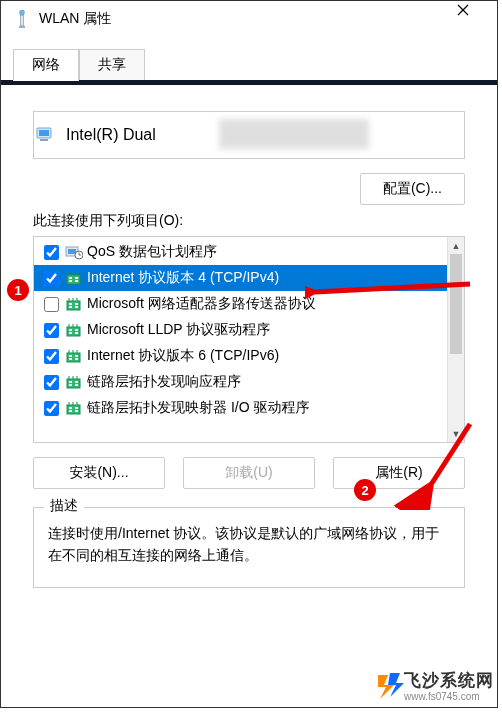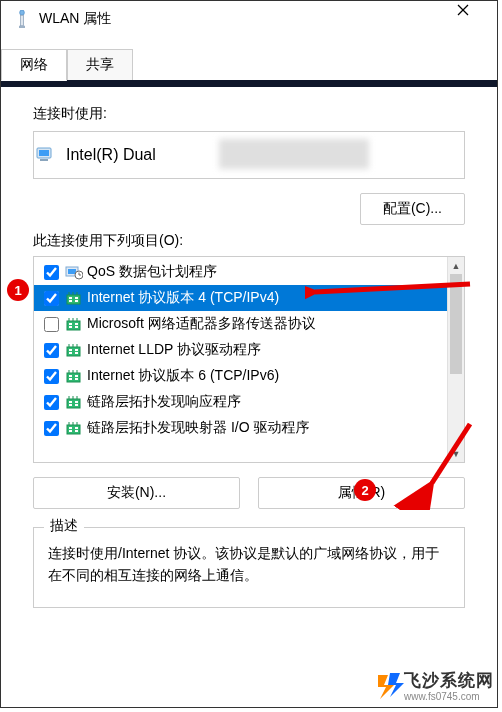--- a/index.html
+++ b/index.html
@@ -2,21 +2,21 @@
 <html><head>
   <meta charset="utf-8">
   <style>
     * { box-sizing: border-box; font-family: "Microsoft YaHei", "Segoe UI", sans-serif; }
     body { margin: 0; background: #fff; width: 502px; height: 712px; position: relative; overflow: hidden; }
     .window { width: 498px; height: 708px; border: 1px solid #333; position: relative; background: #fff; }
     .titlebar { height: 40px; display: flex; align-items: flex-end; padding: 12px 12px; border-bottom: 1px solid transparent; }
     .title-icon { width: 18px; height: 18px; margin-right: 8px; display: flex; align-items: center; justify-content: center; }
     .title-text { font-size: 14px; flex: 1; color: #000; }
     .close-btn { width: 44px; height: 36px; display: flex; align-items: center; justify-content: center; font-size: 16px; color: #000; cursor: pointer; }
-    .tabs { display: flex; padding: 4px 16px 0 0; border-bottom: 7px solid #0f172a; margin-top: 4px; }
+    .tabs { display: flex; padding: 4px 16px 0 12px; border-bottom: 5px solid #0f172a; margin-top: 4px; }
     .tab { padding: 6px 18px; font-size: 14px; border: 1px solid #ccc; border-bottom: none; background: #fff; margin-right: 0; position: relative; cursor: pointer; }
     .tab.active { border-bottom: 1px solid #fff; margin-bottom: -1px; z-index: 2; }
     .tab:not(.active) { background: #f8f8f8; }
     .content { padding: 18px 32px 10px 32px; }
     .label { font-size: 14px; color: #000; }
     .adapter-box { margin-top: 8px; border: 1px solid #ccc; padding: 8px 2px; display: flex; align-items: center; height: 48px; }
     .adapter-icon { width: 20px; height: 20px; margin-right: 10px; }
     .config-row { display: flex; justify-content: flex-end; margin-top: 14px; }
     .btn { border: 1px solid #ccc; background: #fff; padding: 6px 22px; font-size: 14px; cursor: pointer; border-radius: 2px; min-width: 100px; text-align: center; }
     .btn:disabled { color: #aaa; }
@@ -70,21 +70,20 @@
         </svg>
     </div>
   </div>
 
   <div class="tabs">
     <div class="tab active">网络</div>
     <div class="tab">共享</div>
   </div>
 
   <div class="content">
-    <div class="label">连接时使用:</div>
     <div class="adapter-box" style="position:relative;">
       <span class="adapter-icon">
         <svg viewBox="0 0 20 18" width="20" height="18">
             <rect x="1" y="3" width="14" height="10" rx="1" fill="#d8e6f3" stroke="#6fa6d6"></rect>
             <rect x="3" y="5" width="10" height="6" fill="#3d9df5"></rect>
             <rect x="4" y="14" width="8" height="2" fill="#8aa5bd"></rect>
           </svg>
       </span>
       <span>Intel(R) Dual</span>
       <div class="blur-box"></div>
@@ -148,21 +147,21 @@
                 <rect x="2" y="5" width="13" height="9" fill="#2fb972" stroke="#1b8f52"></rect>
                 <rect x="4" y="7" width="3" height="2" fill="#fff"></rect>
                 <rect x="4" y="10" width="3" height="2" fill="#fff"></rect>
                 <rect x="10" y="7" width="3" height="2" fill="#fff"></rect>
                 <rect x="10" y="10" width="3" height="2" fill="#fff"></rect>
                 <line x1="4" y1="5" x2="4" y2="2" stroke="#1b8f52"></line>
                 <line x1="8" y1="5" x2="8" y2="2" stroke="#1b8f52"></line>
                 <line x1="12" y1="5" x2="12" y2="2" stroke="#1b8f52"></line>
               </svg>
             </span>
-            <span class="item-text">Internet LLDP 协议驱动程序</span>
+            <span class="item-text">Microsoft LLDP 协议驱动程序</span>
           </div>
           <div class="list-item">
             <input type="checkbox" checked="" style="">
             <span class="item-icon">
               <svg width="18" height="16" viewBox="0 0 18 16">
                 <rect x="2" y="5" width="13" height="9" fill="#2fb972" stroke="#1b8f52"></rect>
                 <rect x="4" y="7" width="3" height="2" fill="#fff"></rect>
                 <rect x="4" y="10" width="3" height="2" fill="#fff"></rect>
                 <rect x="10" y="7" width="3" height="2" fill="#fff"></rect>
                 <rect x="10" y="10" width="3" height="2" fill="#fff"></rect>
@@ -210,20 +209,21 @@
         <div class="scroll-arrow">▲</div>
         <div class="scroll-track">
             <div class="scroll-thumb"></div>
           </div>
         <div class="scroll-arrow down">▼</div>
       </div>
     </div>
 
     <div class="btn-row">
       <button class="btn">安装(N)...</button>
+      <button class="btn disabled">卸载(U)</button>
       <button class="btn">属性(R)</button>
     </div>
 
     <div class="fieldset">
       <div class="legend">描述</div>
       <div class="desc-text">连接时使用/Internet 协议。该协议是默认的广域网络协议，用于在不同的相互连接的网络上通信。</div>
     </div>
   </div>
 </div>
 

